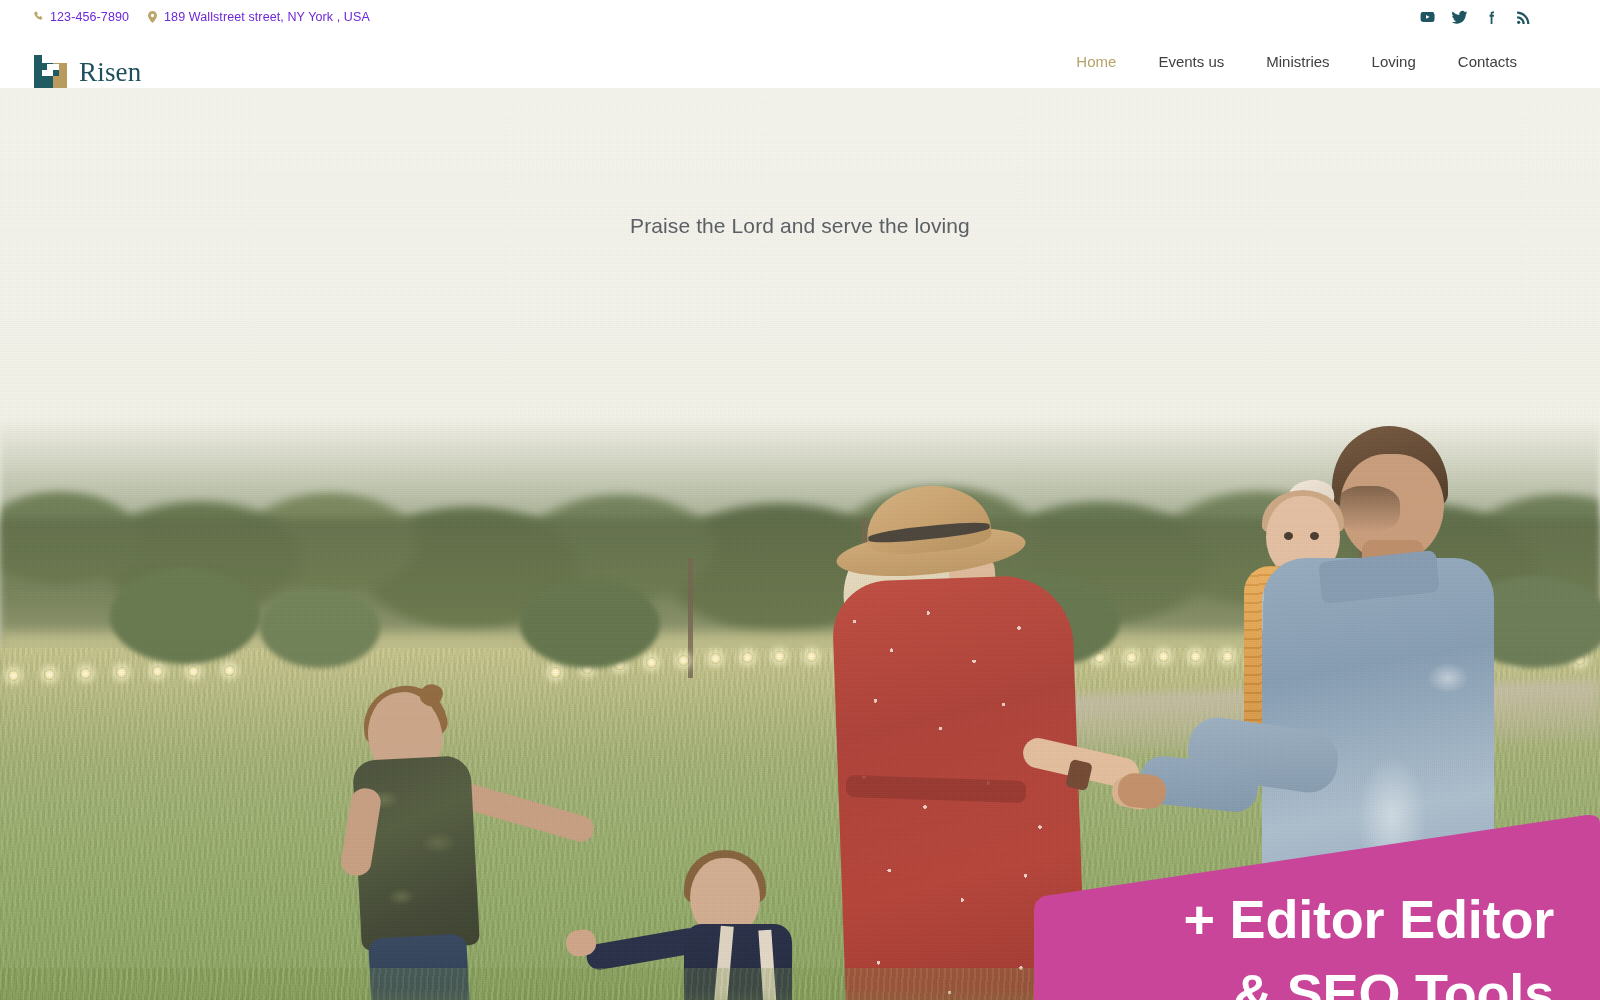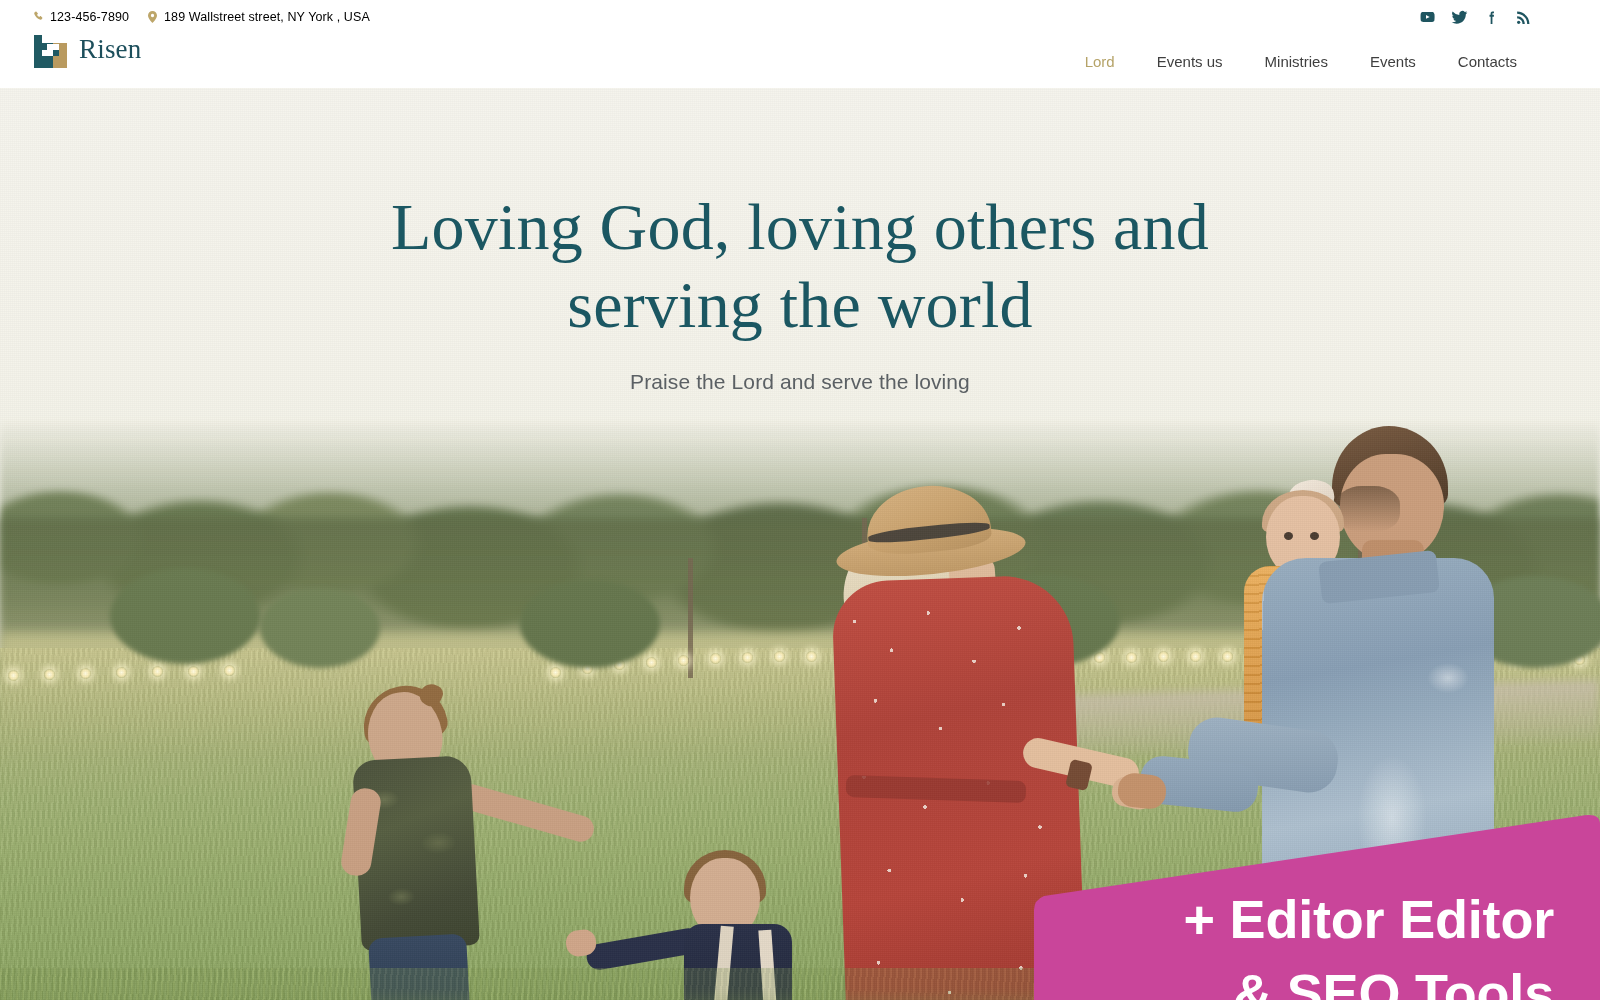--- a/index.html
+++ b/index.html
@@ -24,36 +24,36 @@
   .topbar-left{
     position:absolute;left:33px;top:0;height:34px;
     display:flex;align-items:center;gap:18px;
   }
   .contact-item{display:flex;align-items:center;gap:6px;}
   .contact-item .ci-icon{
     display:inline-block;width:11px;height:13px;line-height:13px;
     color:#bda66a;font-size:11px;text-align:center;flex:0 0 auto;
   }
   .contact-item .ci-text{
-    font-size:12.5px;color:#000000;letter-spacing:.1px;white-space:nowrap;
+    font-size:12.5px;color:#6d28d9;letter-spacing:.1px;white-space:nowrap;
   }
 
   .social{
     position:absolute;right:68px;top:0;height:34px;
     display:flex;align-items:center;gap:15px;
   }
   .social a{display:block;line-height:0;}
   .social svg{display:block;fill:#1f5560;}
 
   .navbar{
     position:absolute;left:0;top:34px;width:1600px;height:54px;
   }
   .brand{
     position:absolute;left:34px;top:0;height:54px;
-    display:flex;align-items:flex-start;gap:11px;text-decoration:none;
+    display:flex;align-items:flex-end;gap:11px;text-decoration:none;
   }
   .logo-mark{
     position:relative;width:34px;height:34px;flex:0 0 auto;
   }
   .logo-mark .lm-teal{
     position:absolute;left:0;top:1px;width:20px;height:33px;background:#205a63;
   }
   .logo-mark .lm-notch-a{
     position:absolute;left:8px;top:1px;width:12px;height:8px;background:#ffffff;
   }
@@ -505,24 +505,24 @@
           <span class="lm-notch-a"></span>
           <span class="lm-notch-b"></span>
           <span class="lm-gold"></span>
           <span class="lm-bar"></span>
           <span class="lm-gap"></span>
         </span>
         <span class="brand-name">Risen</span>
       </a>
 
       <div class="nav">
-        <a href="#" class="active">Lord</a>
+        <a href="#" class="active">Home</a>
         <a href="#">Events us</a>
         <a href="#">Ministries</a>
-        <a href="#">Events</a>
+        <a href="#">Loving</a>
         <a href="#">Contacts</a>
       </div>
 
     </nav>
   </header>
 
   <section class="hero">
 
     <div class="photo">
       <div class="sky"></div>
@@ -641,24 +641,20 @@
         <span class="dad-hand"></span>
       </div>
 
       <div class="fg-grass"></div>
       <div class="fg-blades"></div>
       <div class="warm"></div>
       <div class="grain"></div>
     </div>
 
     <div class="hero-text">
-      <h1 class="hero-title">
-        <span>Loving God, loving others and</span><br>
-        <span>serving the world</span>
-      </h1>
       <p class="hero-sub">Praise the Lord and serve the loving</p>
     </div>
 
     <div class="promo">
       <svg class="promo-shape" viewBox="0 0 580 274" preserveAspectRatio="none">
         <path d="M 580 10 L 580 274 L 22 274 Q 14 274 14 266 L 14 96 Q 14 86 24 82 L 560 2 Q 580 -2 580 10 Z" fill="#c9459a"></path>
       </svg>
       <div class="promo-text">
         <div class="promo-line">+ Editor Editor</div>
         <div class="promo-line">&amp; SEO Tools</div>

